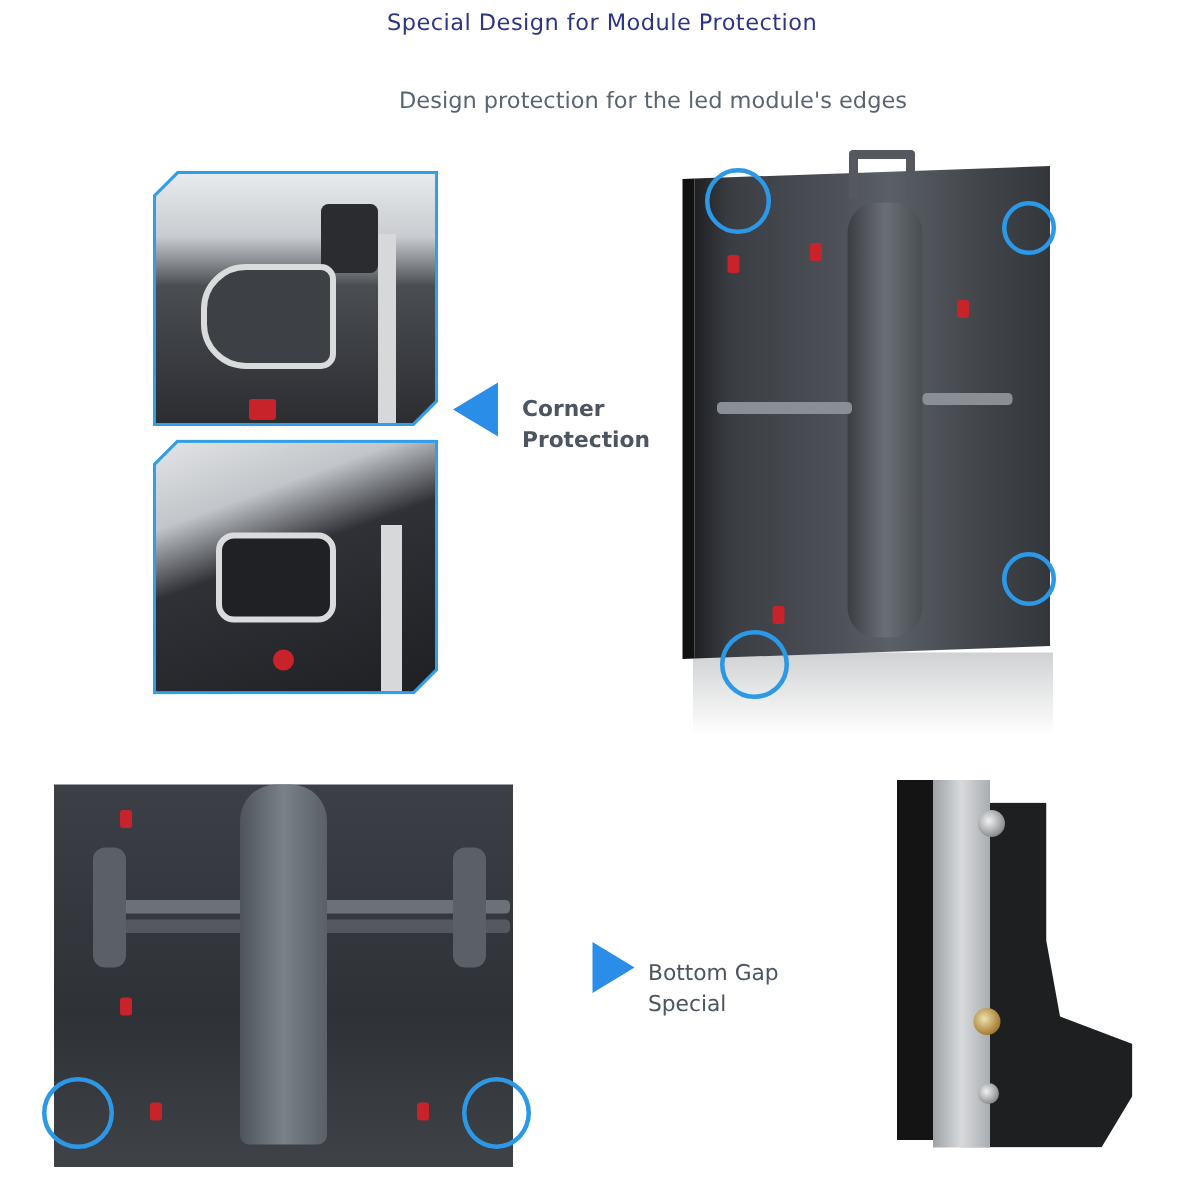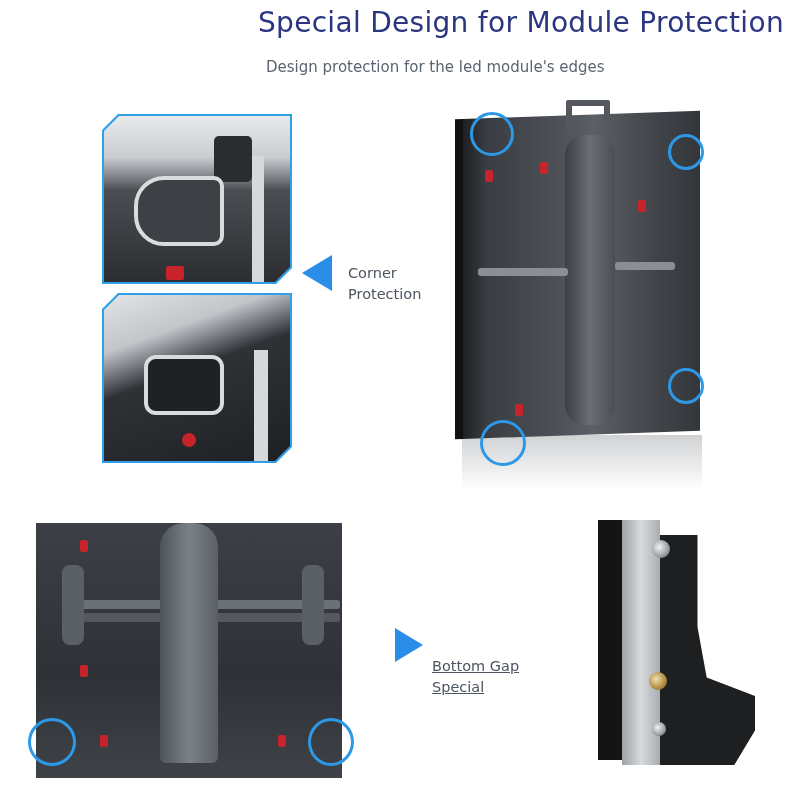--- a/index.html
+++ b/index.html
@@ -1,21 +1,21 @@
 <!DOCTYPE html>
 <html><head>
 <meta charset="utf-8">
 <style>
   * { box-sizing: border-box; margin: 0; padding: 0; }
   html, body { width: 800px; height: 792px; background: #ffffff; overflow: hidden; }
   body { position: relative; font-family: "DejaVu Sans", sans-serif; }
 
   .title {
     position: absolute; left: 258px; top: 6px;
-    font-size: 28px; color: #2b3580; letter-spacing: 0.3px; white-space: nowrap;
+    font-size: 15px; color: #2b3580; letter-spacing: 0.3px; white-space: nowrap;
     font-family: "DejaVu Sans", sans-serif;
   }
   .subtitle {
     position: absolute; left: 266px; top: 58px;
     font-size: 15px; color: #5a6470; white-space: nowrap;
   }
 
   
   .framed {
     position: absolute; width: 190px; height: 170px;
@@ -39,22 +39,22 @@
     border-right: 30px solid #2a8de8;
   }
   .arrow-right {
     position: absolute; left: 395px; top: 628px; width: 0; height: 0;
     border-top: 17px solid transparent; border-bottom: 17px solid transparent;
     border-left: 28px solid #2a8de8;
   }
   .label {
     position: absolute; font-size: 14.5px; color: #4d5560; line-height: 21px; white-space: nowrap;
   }
-  .label-corner { left: 348px; top: 263px; }
-  .label-bottom { left: 432px; top: 656px; text-decoration: underline; }
+  .label-corner { left: 348px; top: 263px; font-weight: bold; }
+  .label-bottom { left: 432px; top: 639px; }
 
   
   .cabinet {
     position: absolute; left: 455px; top: 115px; width: 245px; height: 320px;
     background: linear-gradient(90deg, #1e2023 0%, #3a3d42 10%, #4d5157 40%, #5b6066 55%, #42464b 80%, #33363a 100%);
     transform: skewY(-2deg);
     border-left: 8px solid #111;
   }
   .cabinet-reflection {
     position: absolute; left: 462px; top: 435px; width: 240px; height: 55px;

